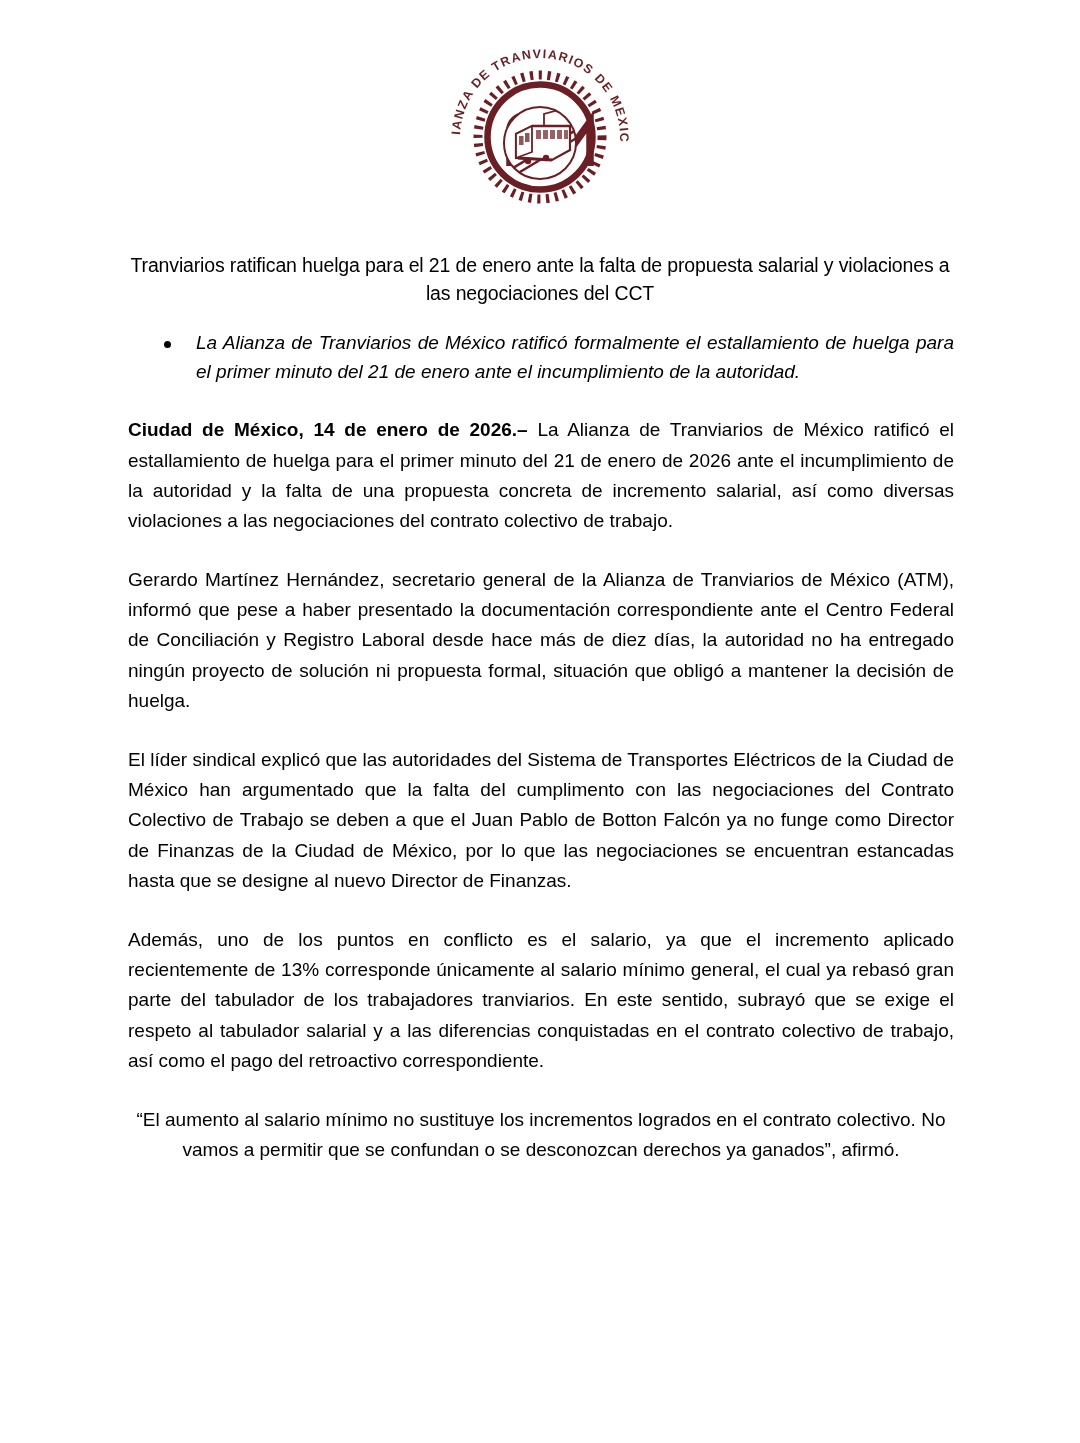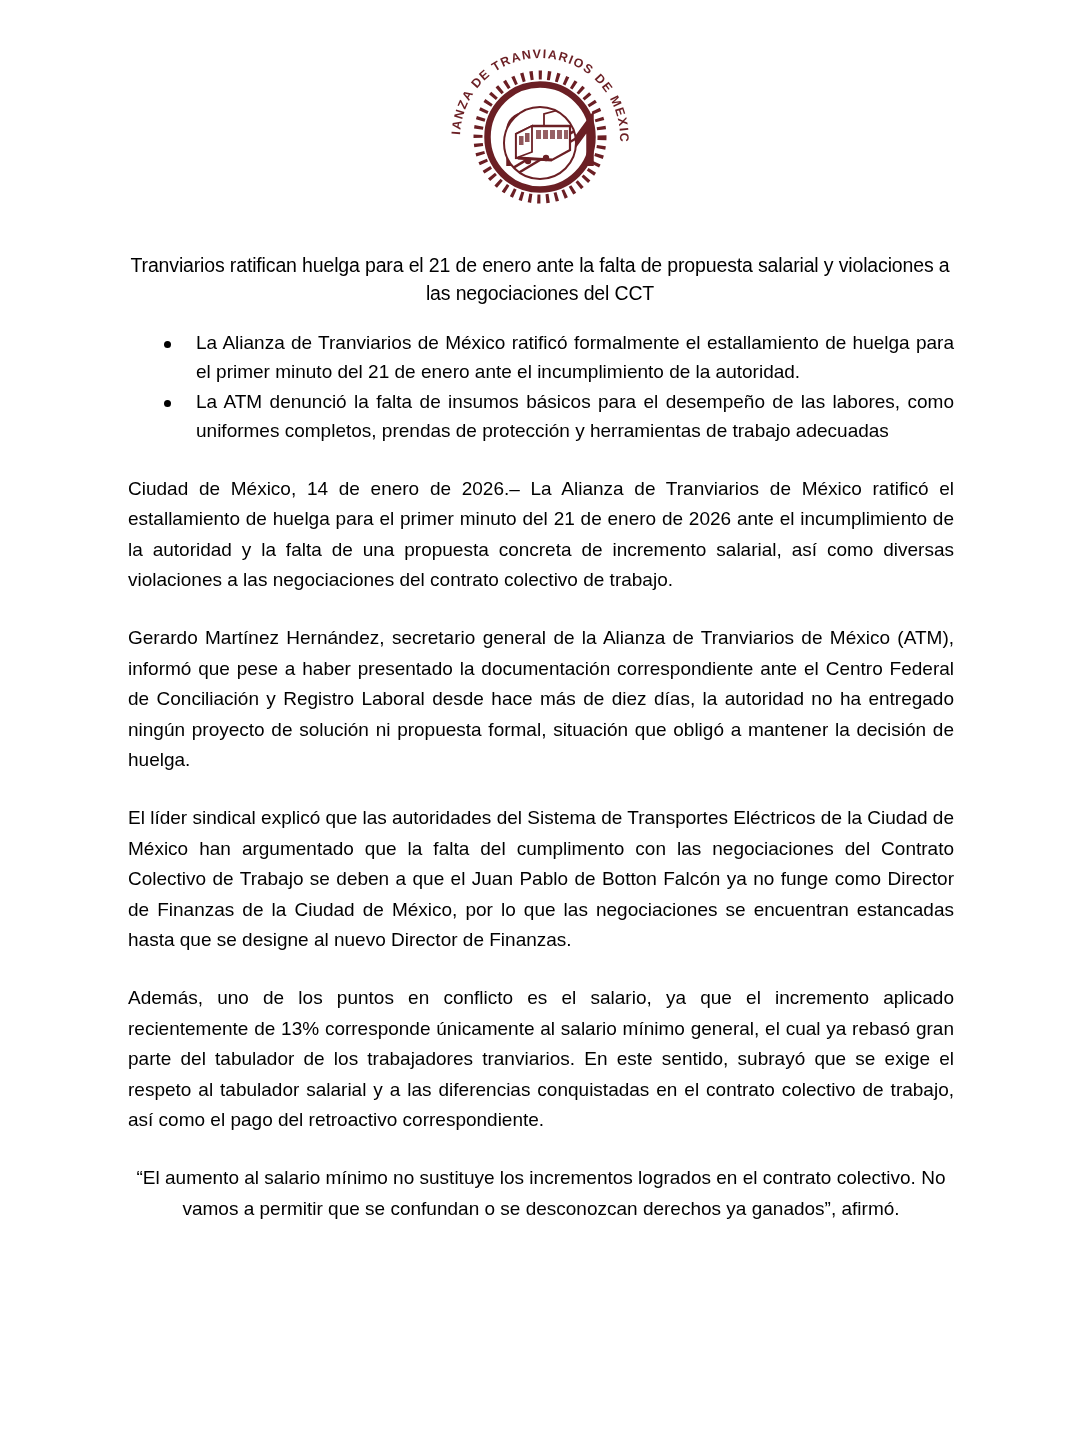--- a/index.html
+++ b/index.html
@@ -55,20 +55,21 @@
   .bullets {
     margin: 22px 0 0 0;
     padding: 0;
     list-style: none;
     width: 826px;
     margin-left: 128px;
   }
   .bullets li {
     position: relative;
     padding-left: 68px;
+    font-style: italic;
     font-size: 19px;
     line-height: 1.52;
     text-align: justify;
     text-justify: inter-word;
     margin-bottom: 1px;
   }
   .bullets li::before {
     content: "";
     position: absolute;
     left: 36px;
@@ -87,21 +88,21 @@
   }
   .body-copy p {
     margin: 0 0 28px 0;
     font-size: 19px;
     line-height: 1.60;
     text-align: justify;
     text-justify: inter-word;
   }
   .body-copy p:last-child { margin-bottom: 0; }
   .body-copy p.no-justify { text-align: center; }
-  .dateline { font-weight: normal; }
+  .dateline { font-weight: bold; }
 </style>
 </head>
 <body>
 
 <div class="page">
 
   <div class="logo-block">
     <div class="logo">
       <svg viewBox="0 0 200 178" xmlns="http://www.w3.org/2000/svg" aria-hidden="true">
         <defs>
@@ -171,21 +172,20 @@
           </g>
         </g>
       </svg>
     </div>
   </div>
 
   <h1 class="headline">Tranviarios ratifican huelga para el 21 de enero ante la falta de propuesta salarial y violaciones a las negociaciones del CCT</h1>
 
   <ul class="bullets">
     <li>La Alianza de Tranviarios de México ratificó formalmente el estallamiento de huelga para el primer minuto del 21 de enero ante el incumplimiento de la autoridad.</li>
-    <li>La ATM denunció la falta de insumos básicos para el desempeño de las labores, como uniformes completos, prendas de protección y herramientas de trabajo adecuadas</li>
   </ul>
 
   <div class="body-copy">
 
     <p><span class="dateline">Ciudad de México, 14 de enero de 2026.–</span><span> La Alianza de Tranviarios de México ratificó el estallamiento de huelga para el primer minuto del 21 de enero de 2026 ante el incumplimiento de la autoridad y la falta de una propuesta concreta de incremento salarial, así como diversas violaciones a las negociaciones del contrato colectivo de trabajo.</span></p>
 
     <p>Gerardo Martínez Hernández, secretario general de la Alianza de Tranviarios de México (ATM), informó que pese a haber presentado la documentación correspondiente ante el Centro Federal de Conciliación y Registro Laboral desde hace más de diez días, la autoridad no ha entregado ningún proyecto de solución ni propuesta formal, situación que obligó a mantener la decisión de huelga.</p>
 
 
     <p>El líder sindical explicó que las autoridades del Sistema de Transportes Eléctricos de la Ciudad de México han argumentado que la falta del cumplimento con las negociaciones del Contrato Colectivo de Trabajo se deben a que el Juan Pablo de Botton Falcón ya no funge como Director de Finanzas de la Ciudad de México, por lo que las negociaciones se encuentran estancadas hasta que se designe al nuevo Director de Finanzas.</p>

